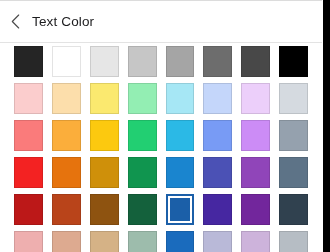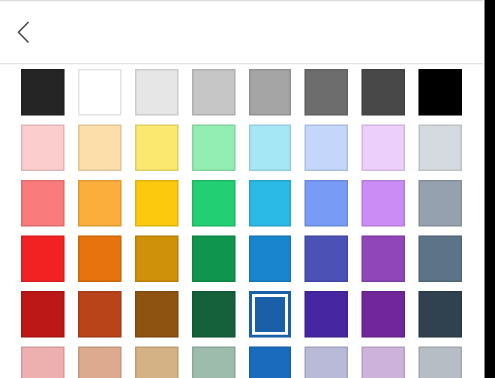--- a/index.html
+++ b/index.html
@@ -147,20 +147,21 @@
   <div id="top-rule"></div>
 
   <div id="header">
     <div id="back-button">
       <span>
         <svg width="9" height="15" viewBox="0 0 9 15" aria-hidden="true">
           <path d="M7.7 1 L1.3 7.5 L7.7 14" fill="none" stroke="#4a4a4a" stroke-width="1.1" stroke-linecap="round" stroke-linejoin="round"></path>
         </svg>
       </span>
     </div>
+    <div id="page-title">Text Color</div>
   </div>
 
   <div id="header-divider"></div>
 
   <div id="palette">
       <div class="swatch-row">
         <div class="swatch-cell">
           <div class="swatch" style="background: rgb(37, 37, 37);"></div>
         </div>
         <div class="swatch-cell">

